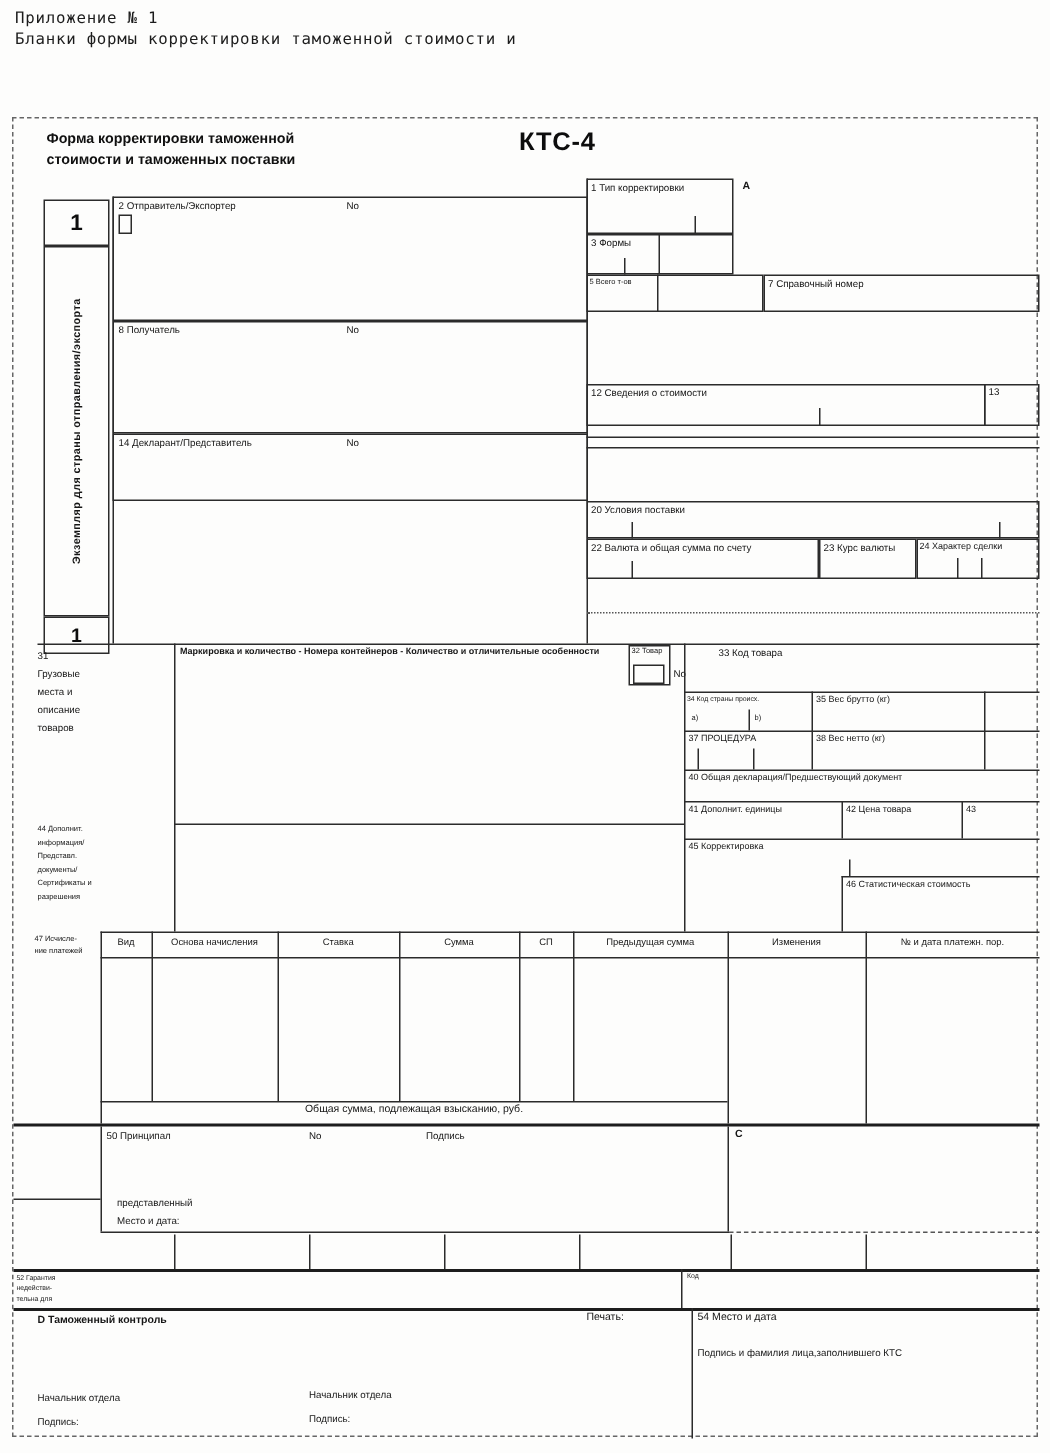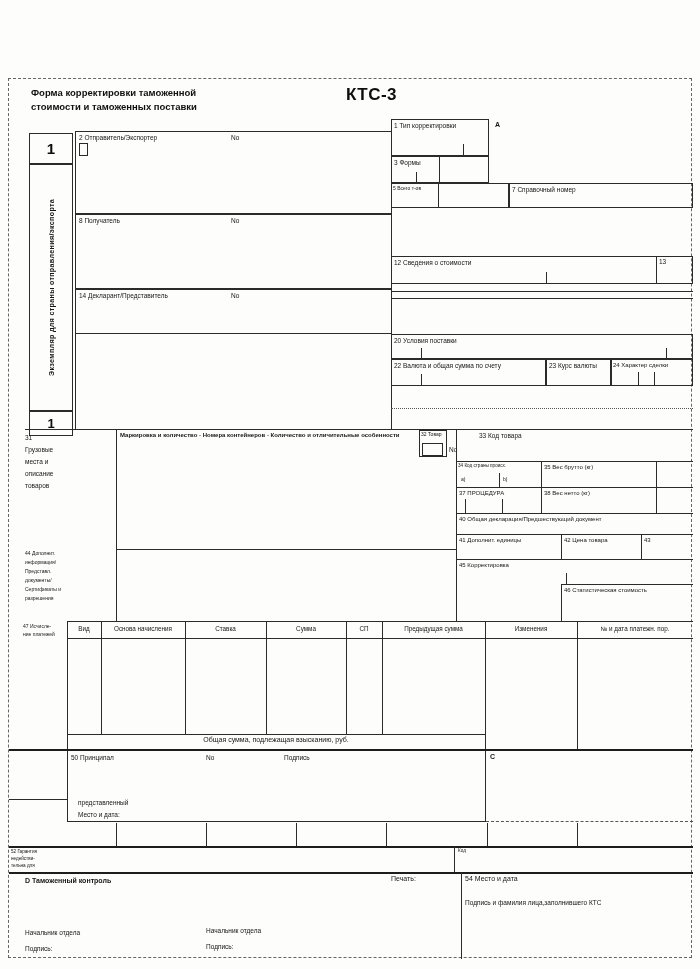--- a/index.html
+++ b/index.html
@@ -25,27 +25,29 @@
   .copy-num{position:absolute;font-weight:bold;color:#0d0d0d;display:flex;align-items:center;justify-content:center;}
   .side-text{position:absolute;writing-mode:vertical-rl;transform:rotate(180deg);font-size:7.2px;font-weight:600;letter-spacing:.3px;color:#161616;display:flex;align-items:center;justify-content:center;}
   .colhead{position:absolute;font-size:6.3px;text-align:center;white-space:nowrap;color:#161616;}
 </style>
 </head>
 <body>
 
 <div class="page">
 
   <div class="abs mono" style="left:10px;top:6px;">
+    <div>Приложение № 1</div>
+    <div>Бланки формы корректировки таможенной стоимости и</div>
   </div>
 
   <div class="form">
 
     <div class="title" style="left:22px;top:8px;">Форма корректировки таможенной</div>
     <div class="title" style="left:22px;top:22px;">стоимости и таможенных поставки</div>
-    <div class="code" style="left:337px;top:6px;">КТС-3</div>
+    <div class="code" style="left:337px;top:6px;">КТС-4</div>
 
     <div class="bx copy-num" style="left:20px;top:54px;width:44px;height:31px;font-size:15px;">1</div>
     <div class="bx" style="left:20px;top:85px;width:44px;height:247px;"></div>
     <div class="side-text" style="left:20px;top:85px;width:44px;height:247px;">Экземпляр для страны отправления/экспорта</div>
     <div class="bx copy-num" style="left:20px;top:332px;width:44px;height:25px;font-size:13px;">1</div>
 
     <div class="bx" style="left:66px;top:52px;width:317px;height:83px;"></div>
     <div class="lb" style="left:70px;top:55px;">2 Отправитель/Экспортер</div>
     <div class="lb" style="left:222px;top:55px;">No</div>
     <div class="bx" style="left:70px;top:64px;width:9px;height:13px;"></div>

